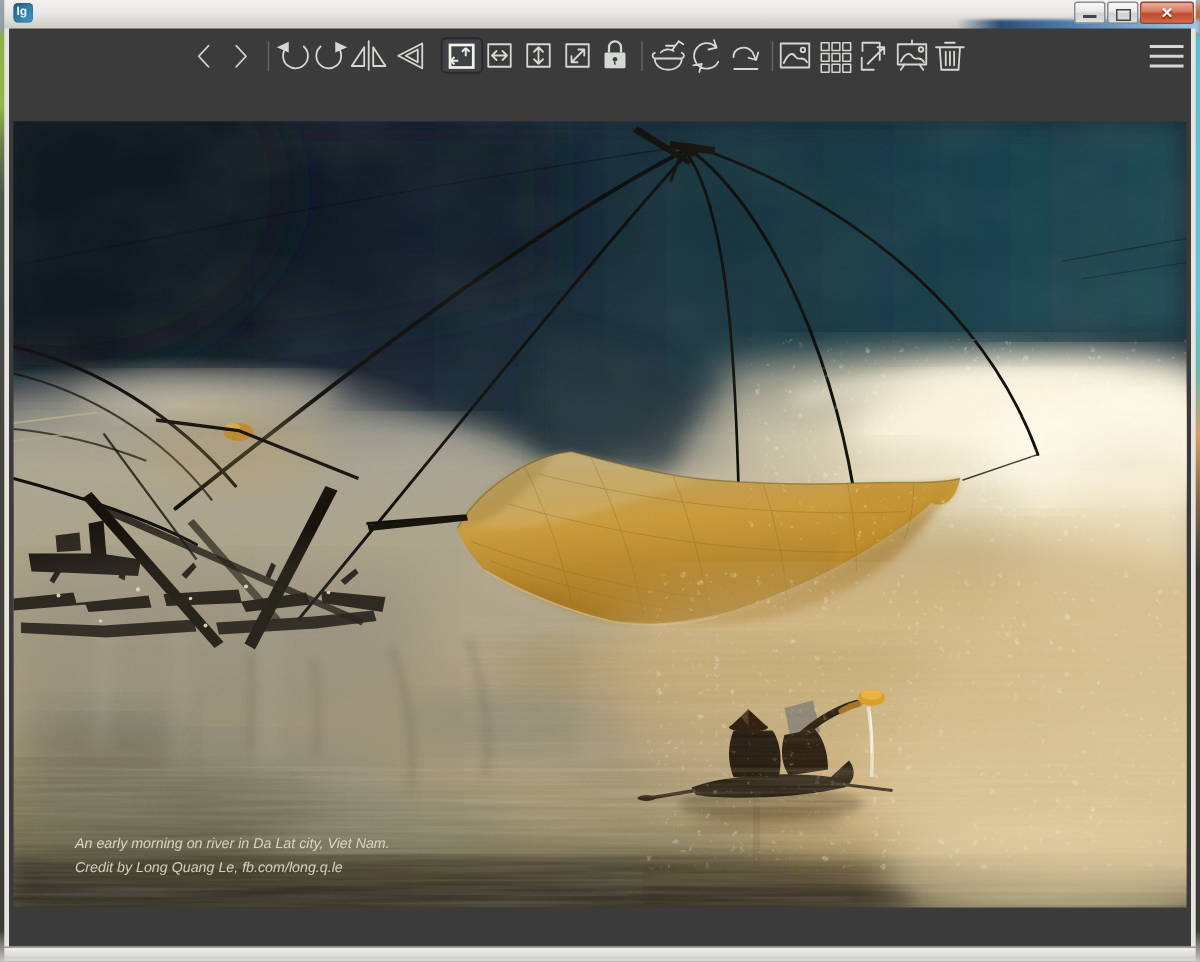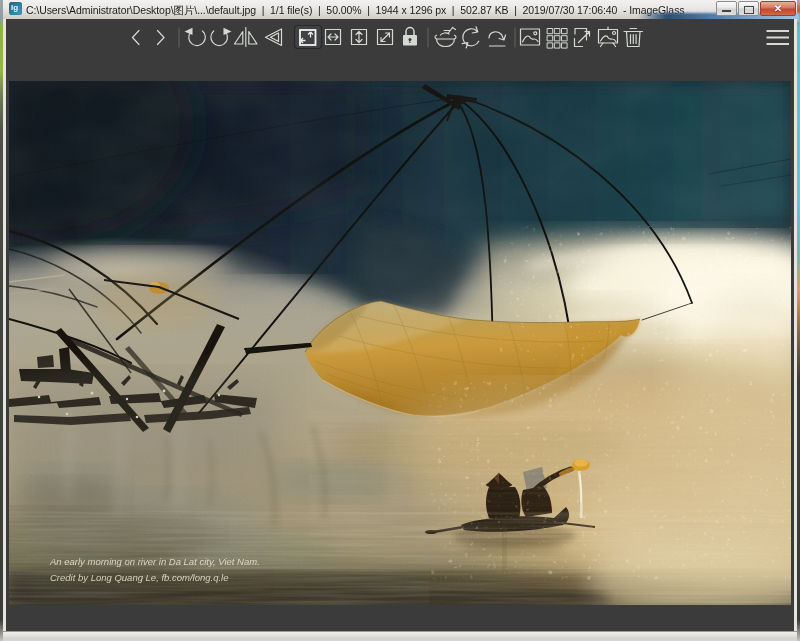--- a/index.html
+++ b/index.html
@@ -22,21 +22,20 @@
 #borderL{position:absolute;left:3px;top:19px;width:3px;height:612px;background:#e6e4e0}
 #borderR{position:absolute;left:794px;top:19px;width:3px;height:612px;background:#e6e4e0}
 #toolbar{position:absolute;left:6px;top:19px;width:788px;height:62px}
 #photo{position:absolute;left:9px;top:81px;width:782px;height:524px}
 </style></head>
 <body>
 <div id="deskL"></div>
 <div id="deskR"></div>
 <div id="title">
   <div id="ticon"></div>
-  <div id="ttext">C:\Users\Administrator\Desktop\图片\...\default.jpg&nbsp; |&nbsp; 1/1 file(s)&nbsp; |&nbsp; 50.00%&nbsp; |&nbsp; 1944 x 1296 px&nbsp; |&nbsp; 502.87 KB&nbsp; |&nbsp; 2019/07/30 17:06:40&nbsp; - ImageGlass</div>
   <div id="swoosh"></div>
   <div class="cbtn" id="bmin"></div>
     <div class="cbtn" id="bmax"></div>
     <div class="cbtn" id="bclose"></div>
 </div>
 <div id="win"></div>
 <div id="borderL"></div>
 <div id="borderR"></div>
 <div id="toolbar">
 <svg width="788" height="62" viewBox="6 19 788 62" style="position:absolute;left:0;top:0">

